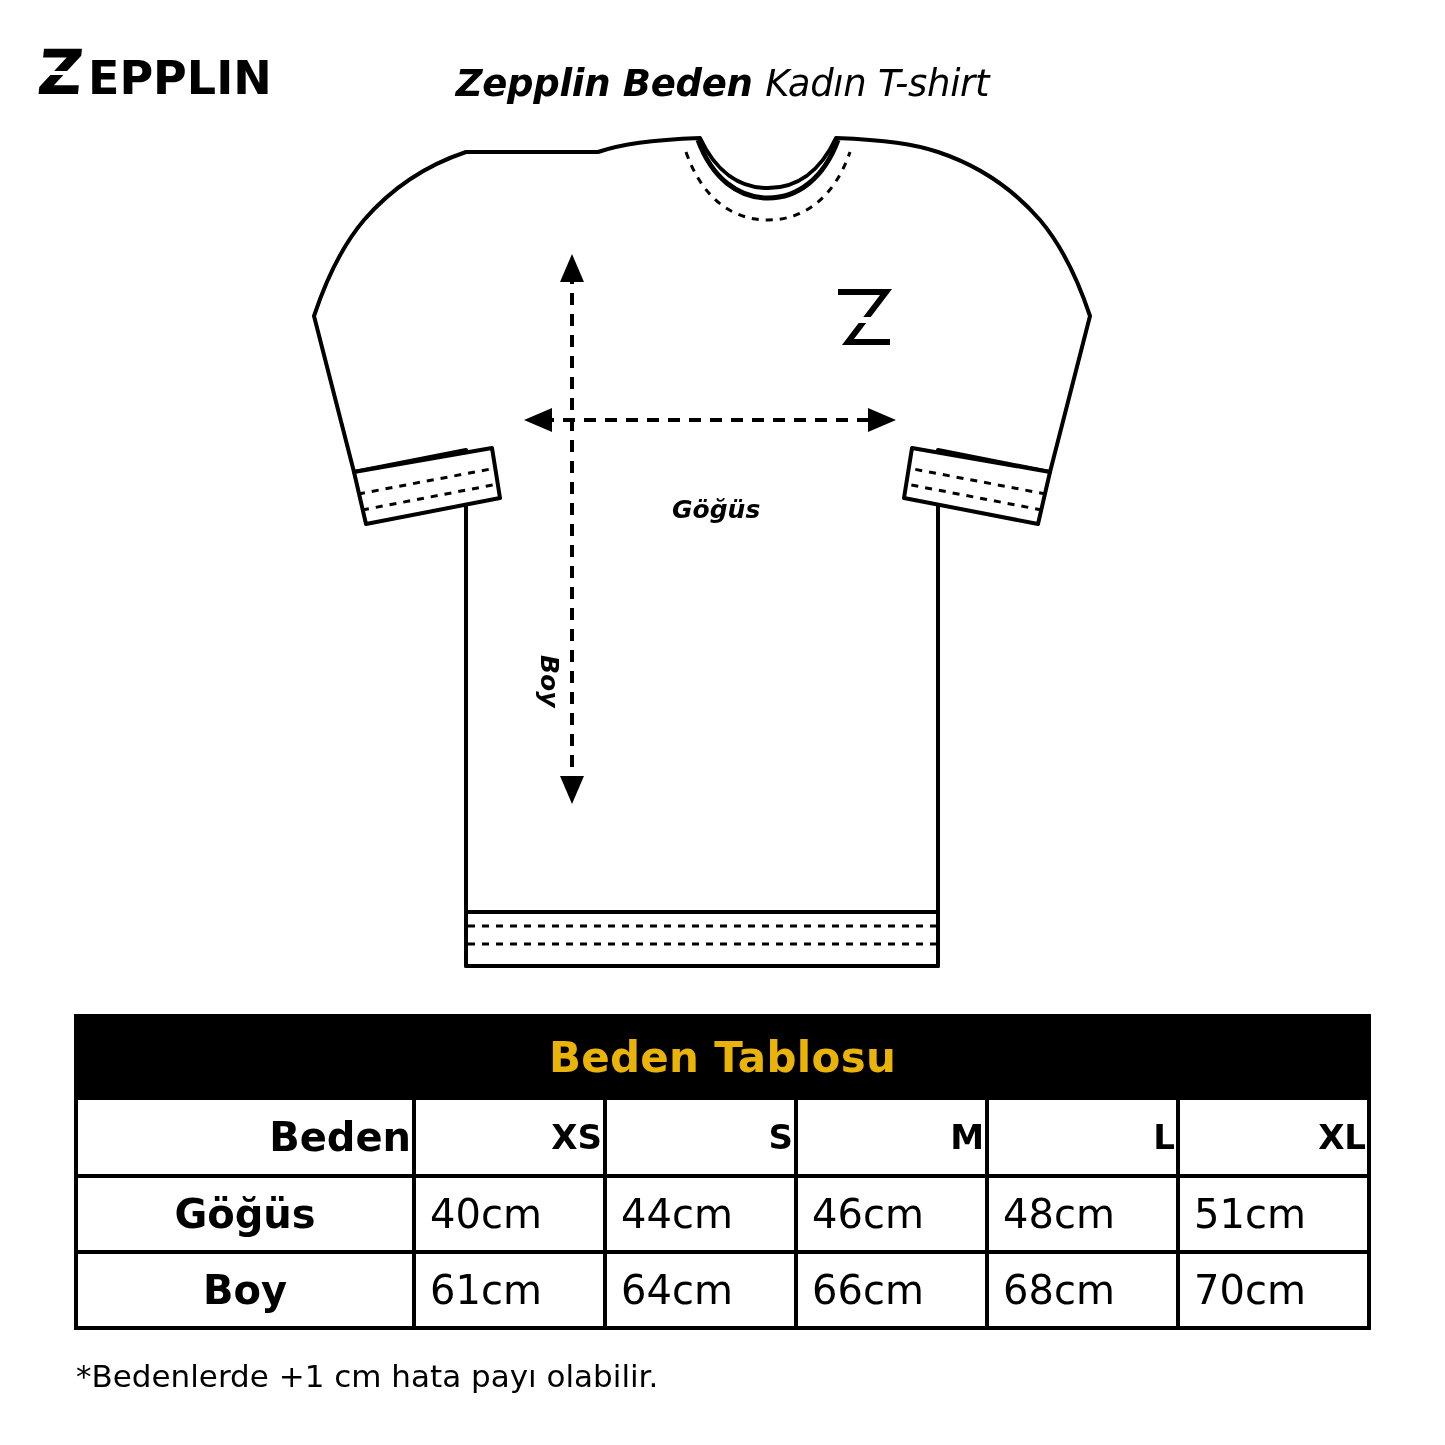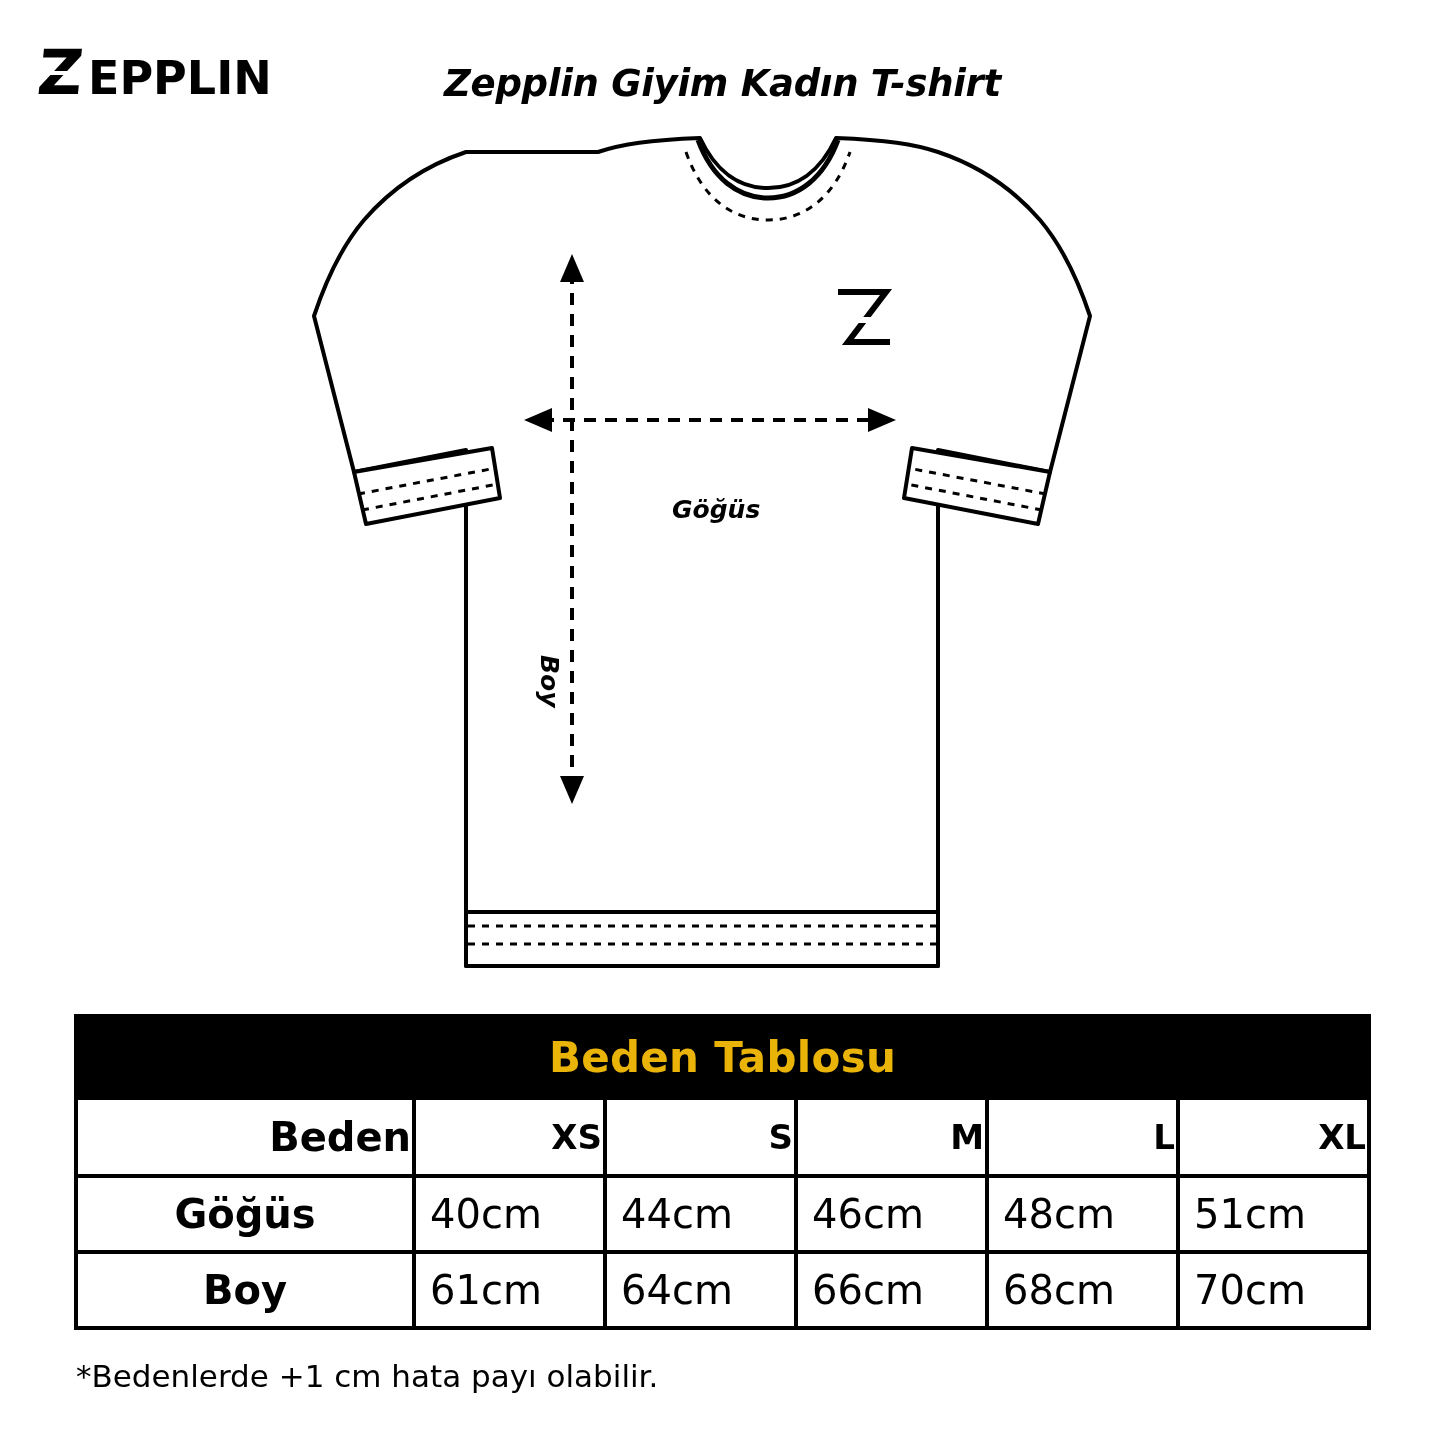--- a/index.html
+++ b/index.html
@@ -61,21 +61,21 @@
     position: absolute;
     left: 0;
     right: 0;
     top: 62px;
     text-align: center;
     font-size: 37px;
     font-style: italic;
     letter-spacing: -0.3px;
   }
   .title .light { font-weight: 600; }
-  .title .bold { font-weight: 700; margin-top: 32px; }
+  .title .bold { font-weight: 400; margin-top: 32px; }
 
   
   .illustration {
     position: absolute;
     left: 0;
     top: 120px;
     width: 1445px;
     height: 880px;
   }
   .label-gogus {
@@ -160,21 +160,21 @@
 </style>
 </head>
 <body>
 
 <div class="header">
   <div class="brand-logo">
     <span class="brand-z">Z</span>
     <span class="brand-rest">EPPLIN</span>
   </div>
   <div class="title">
-    <span class="light">Zepplin Giyim </span><span class="bold">Kadın T-shirt</span>
+    <span class="light">Zepplin Beden </span><span class="bold">Kadın T-shirt</span>
   </div>
 </div>
 
 <div class="illustration">
   <svg width="1445" height="880" viewBox="0 0 1445 880">
     <g fill="#ffffff" stroke="#000000" stroke-width="4" stroke-linejoin="round">
 
       <path d="M598 32
                C 622 24, 650 20, 700 18
                C 716 52, 740 68, 768 68

